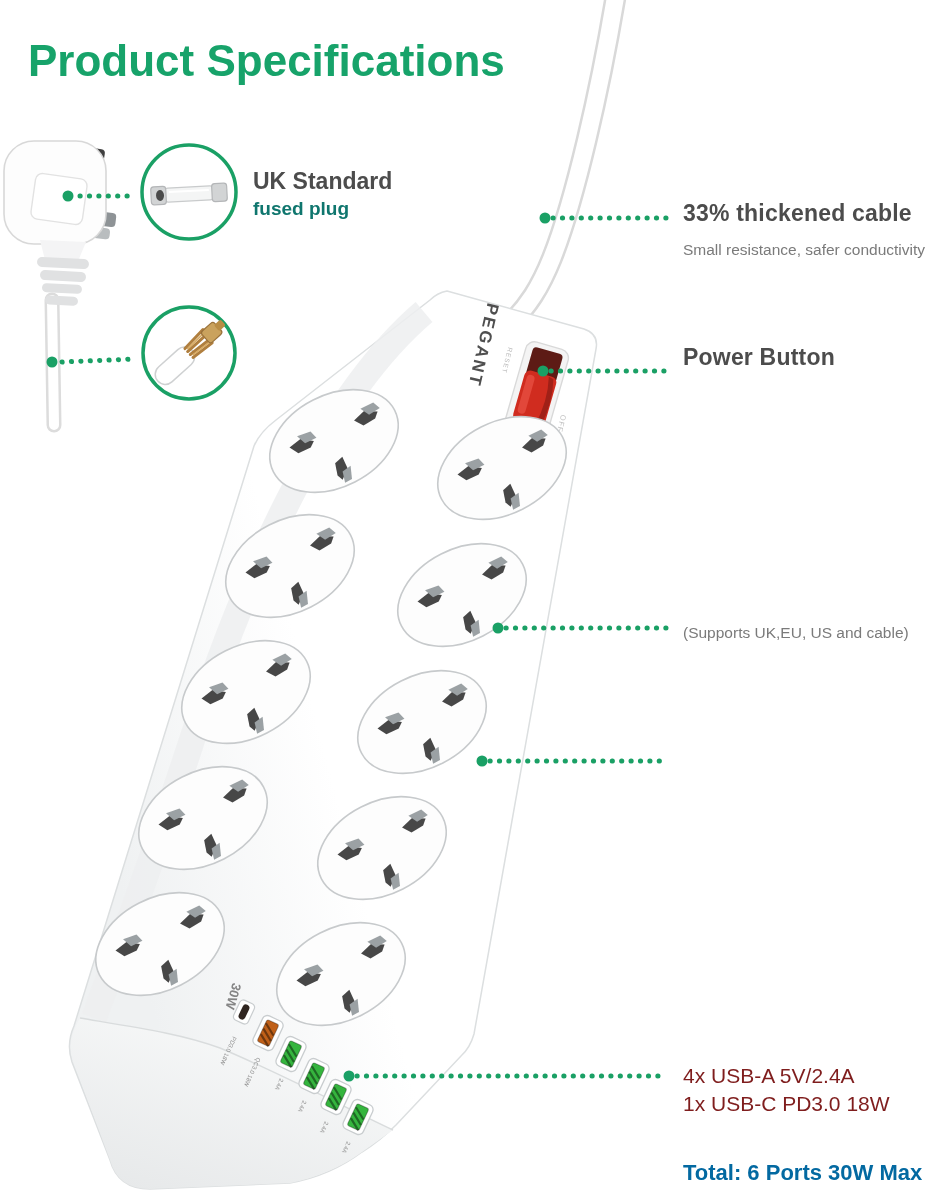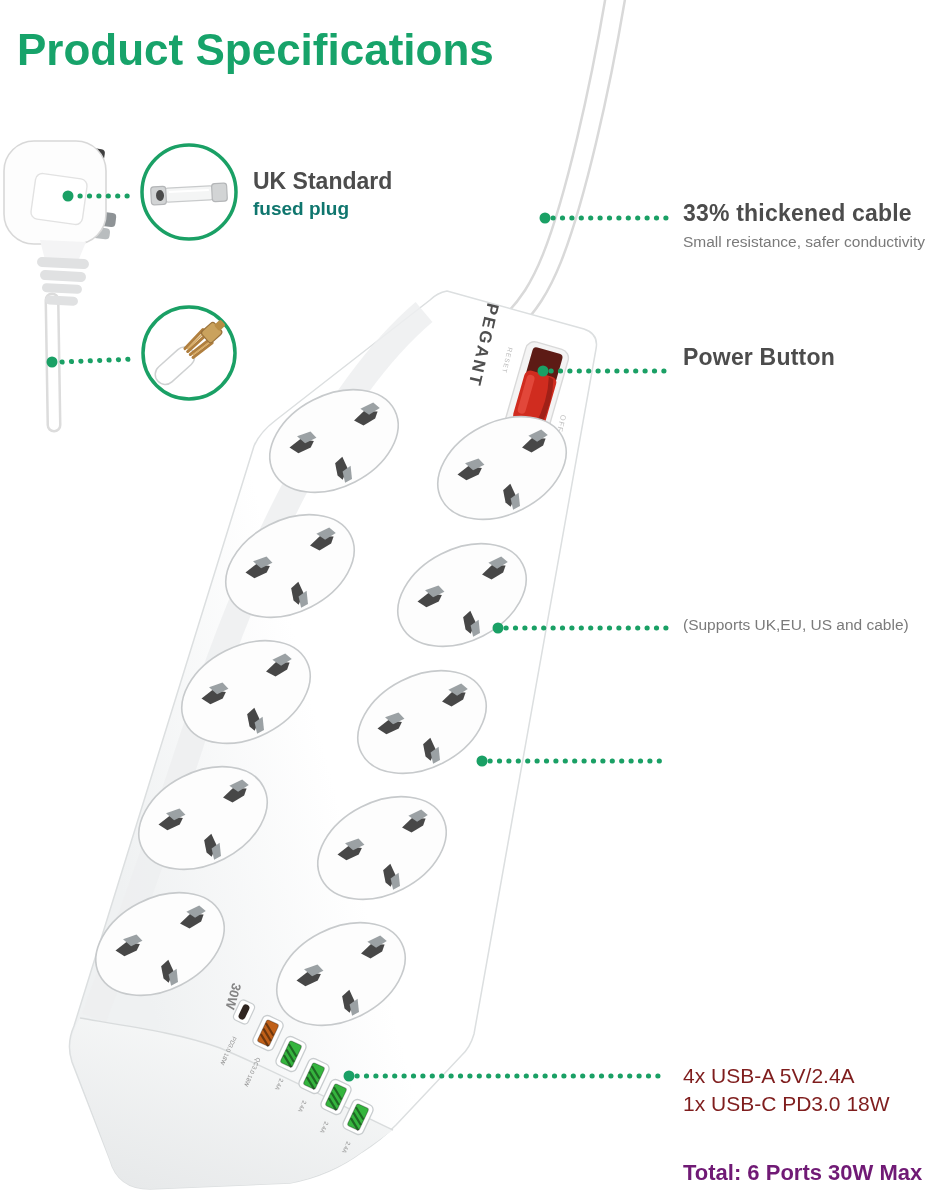--- a/index.html
+++ b/index.html
@@ -1,32 +1,32 @@
 <!DOCTYPE html>
 <html><head>
 <meta charset="utf-8">
 <style>
   html,body{margin:0;padding:0;background:#fff;}
   .stage{position:relative;width:935px;height:1200px;background:#ffffff;overflow:hidden;
          font-family:"Liberation Sans",sans-serif;}
   .page-title{position:absolute;left:12px;top:20px;font-size:44px;font-weight:bold;
-              color:#17a36a;letter-spacing:0px;margin:5px;}
+              color:#17a36a;letter-spacing:0px;margin:16px;}
   .illus{position:absolute;left:0;top:0;}
   .callout-uk{position:absolute;left:253px;top:168px;}
   .callout-uk .t1{font-size:23px;font-weight:bold;color:#4c4c4c;}
   .callout-uk .t2{font-size:19px;font-weight:bold;color:#0f766e;margin-top:3px;}
   .ann{position:absolute;left:683px;}
   .ann .ann-title{font-size:23px;font-weight:bold;color:#4c4c4c;letter-spacing:.2px;white-space:nowrap;}
-  .ann .ann-sub{font-size:15.5px;color:#7a7a7a;margin-top:6px;white-space:nowrap;}
+  .ann .ann-sub{font-size:15.5px;color:#7a7a7a;margin-top:14px;white-space:nowrap;}
   #ann-cable{top:200px;}
   #ann-power{top:344px;}
   #ann-outlets{top:610px;}
   #ann-material{top:740px;}
   .usb-list{position:absolute;left:683px;top:1062px;font-size:21px;color:#7f1d1d;line-height:28px;white-space:nowrap;}
-  .usb-total{position:absolute;left:683px;top:1160px;font-size:22px;font-weight:bold;color:#701a75;white-space:nowrap;}
+  .usb-total{position:absolute;left:683px;top:1160px;font-size:22px;font-weight:bold;color:#0369a1;white-space:nowrap;}
 </style>
 </head>
 <body>
 
 <div class="stage">
 
   <h1 class="page-title">Product Specifications</h1>
 
   <svg class="illus" width="935" height="1200" viewBox="0 0 935 1200">
     <defs>

